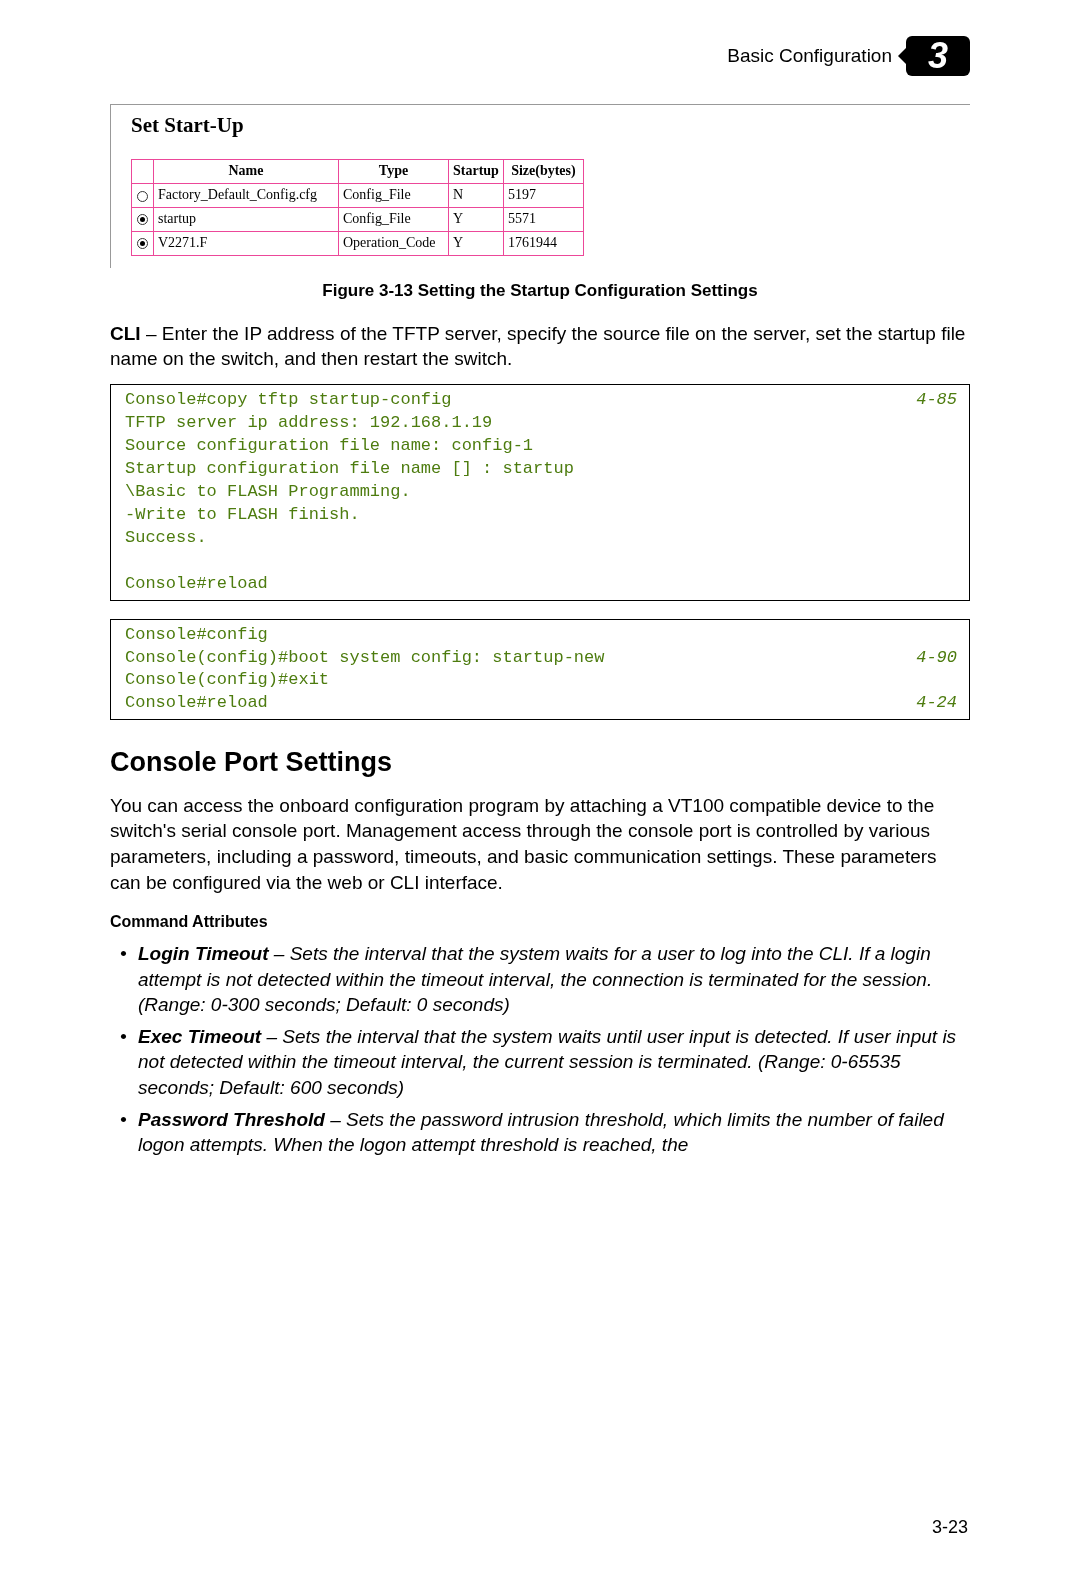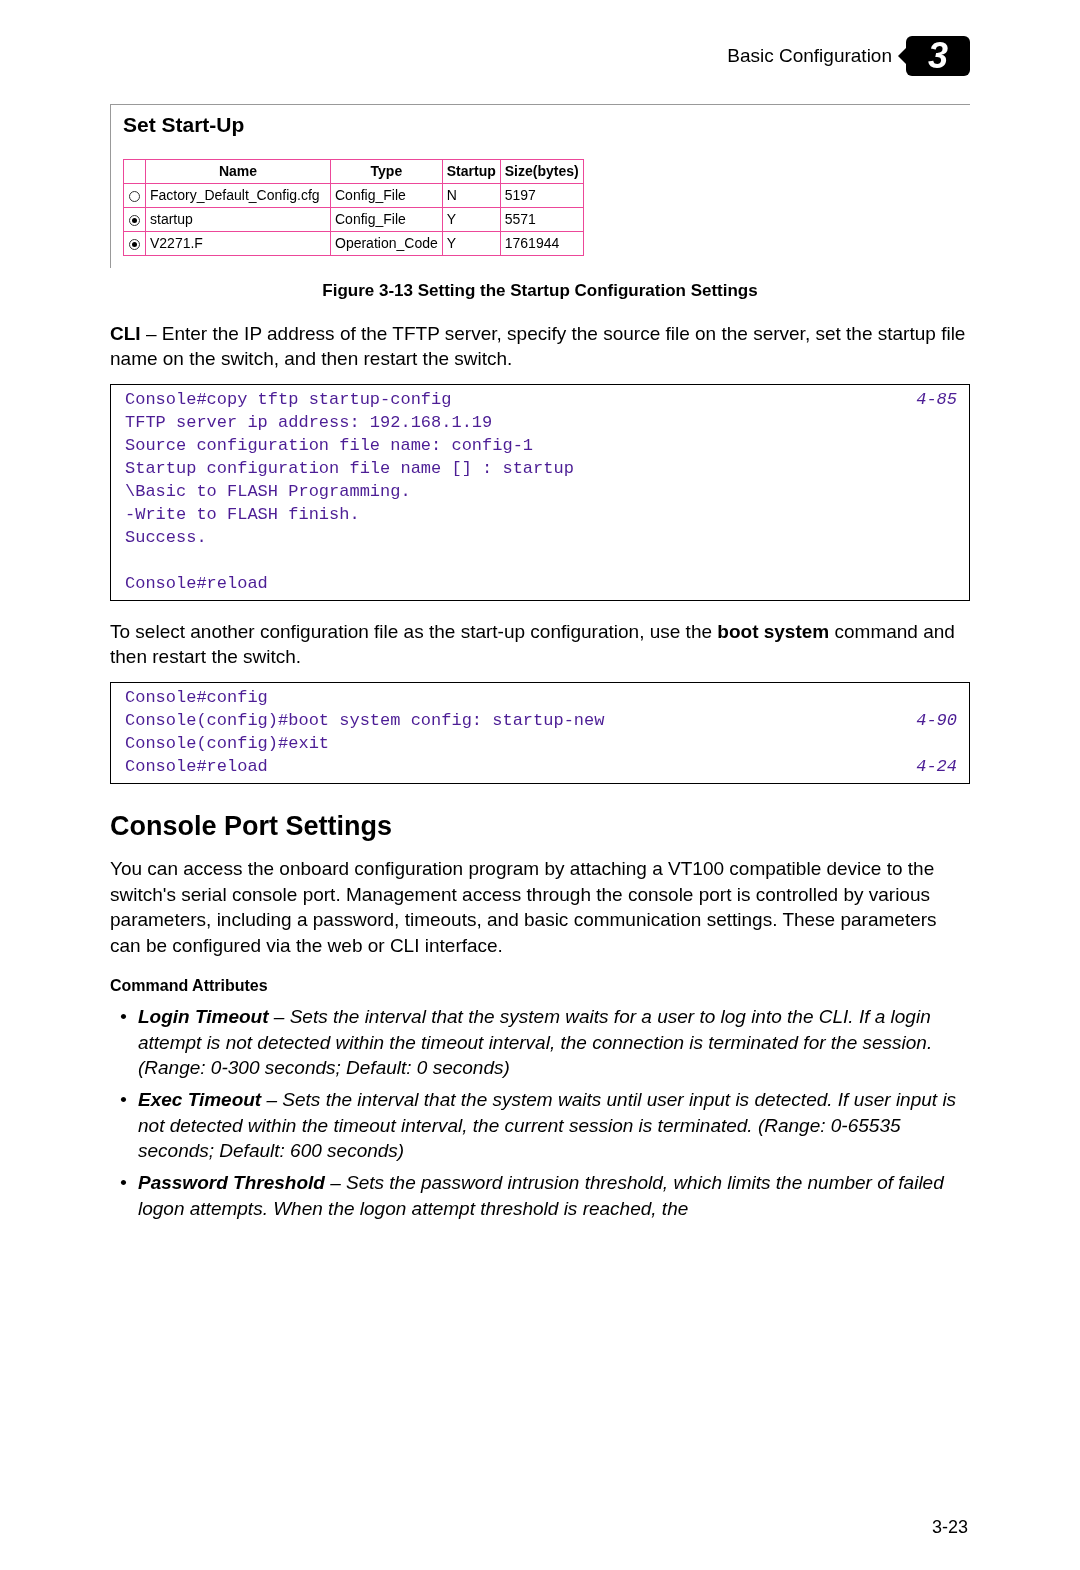--- a/index.html
+++ b/index.html
@@ -60,21 +60,22 @@
       font-weight: 700;
     }
     .note-indent {
       margin-left: 55px;
     }
     .panel {
       border: 1px solid #999;
       border-bottom: none;
       border-right: none;
       margin: 28px 0 10px 0;
-      padding: 6px 0 12px 12px;
+      padding: 6px 0 12px 20px;
+      font-family: Liberation Serif, serif;
     }
     .panel-title {
       font-weight: 700;
       font-size: 21px;
       margin-bottom: 20px;
     }
     .file-table {
       border-collapse: collapse;
       font-size: 14px;
     }
@@ -116,21 +117,21 @@
       font-weight: 700;
       margin: 12px 0 18px;
     }
     .body-para {
       margin-bottom: 12px;
     }
     .code-box {
       border: 1px solid #000;
       font-family: "Courier New", monospace;
       font-size: 17px;
-      color: #4c1d95;
+      color: #4d7c0f;
       padding: 4px 12px 4px 14px;
       margin: 8px 0 18px 0;
       position: relative;
       white-space: pre;
       line-height: 1.35;
     }
     .ref-right { float: right; font-style: italic; }
     .section-h {
       font-size: 27px;
       font-weight: 700;
@@ -221,23 +222,20 @@
   <div class="code-box"><span>Console#copy tftp startup-config</span><span class="ref-right">4-85</span>
 <span>TFTP server ip address: 192.168.1.19</span>
 <span>Source configuration file name: config-1</span>
 <span>Startup configuration file name [] : startup</span>
 <span>\Basic to FLASH Programming.</span>
 <span>-Write to FLASH finish.</span>
 <span>Success.</span>
 <span></span>
 <span>Console#reload</span></div>
 
-  <p class="body-para">
-    <span>To select another configuration file as the start-up configuration, use the </span><b>boot system</b><span> command and then restart the switch.</span>
-  </p>
 
   <div class="code-box"><span>Console#config</span>
 <span>Console(config)#boot system config: startup-new</span><span class="ref-right">4-90</span>
 <span>Console(config)#exit</span>
 <span>Console#reload</span><span class="ref-right">4-24</span></div>
 
   <h2 class="section-h">Console Port Settings</h2>
 
   <p class="body-para">You can access the onboard configuration program by attaching a VT100 compatible device to the switch's serial console port. Management access through the console port is controlled by various parameters, including a password, timeouts, and basic communication settings. These parameters can be configured via the web or CLI interface.</p>
 

